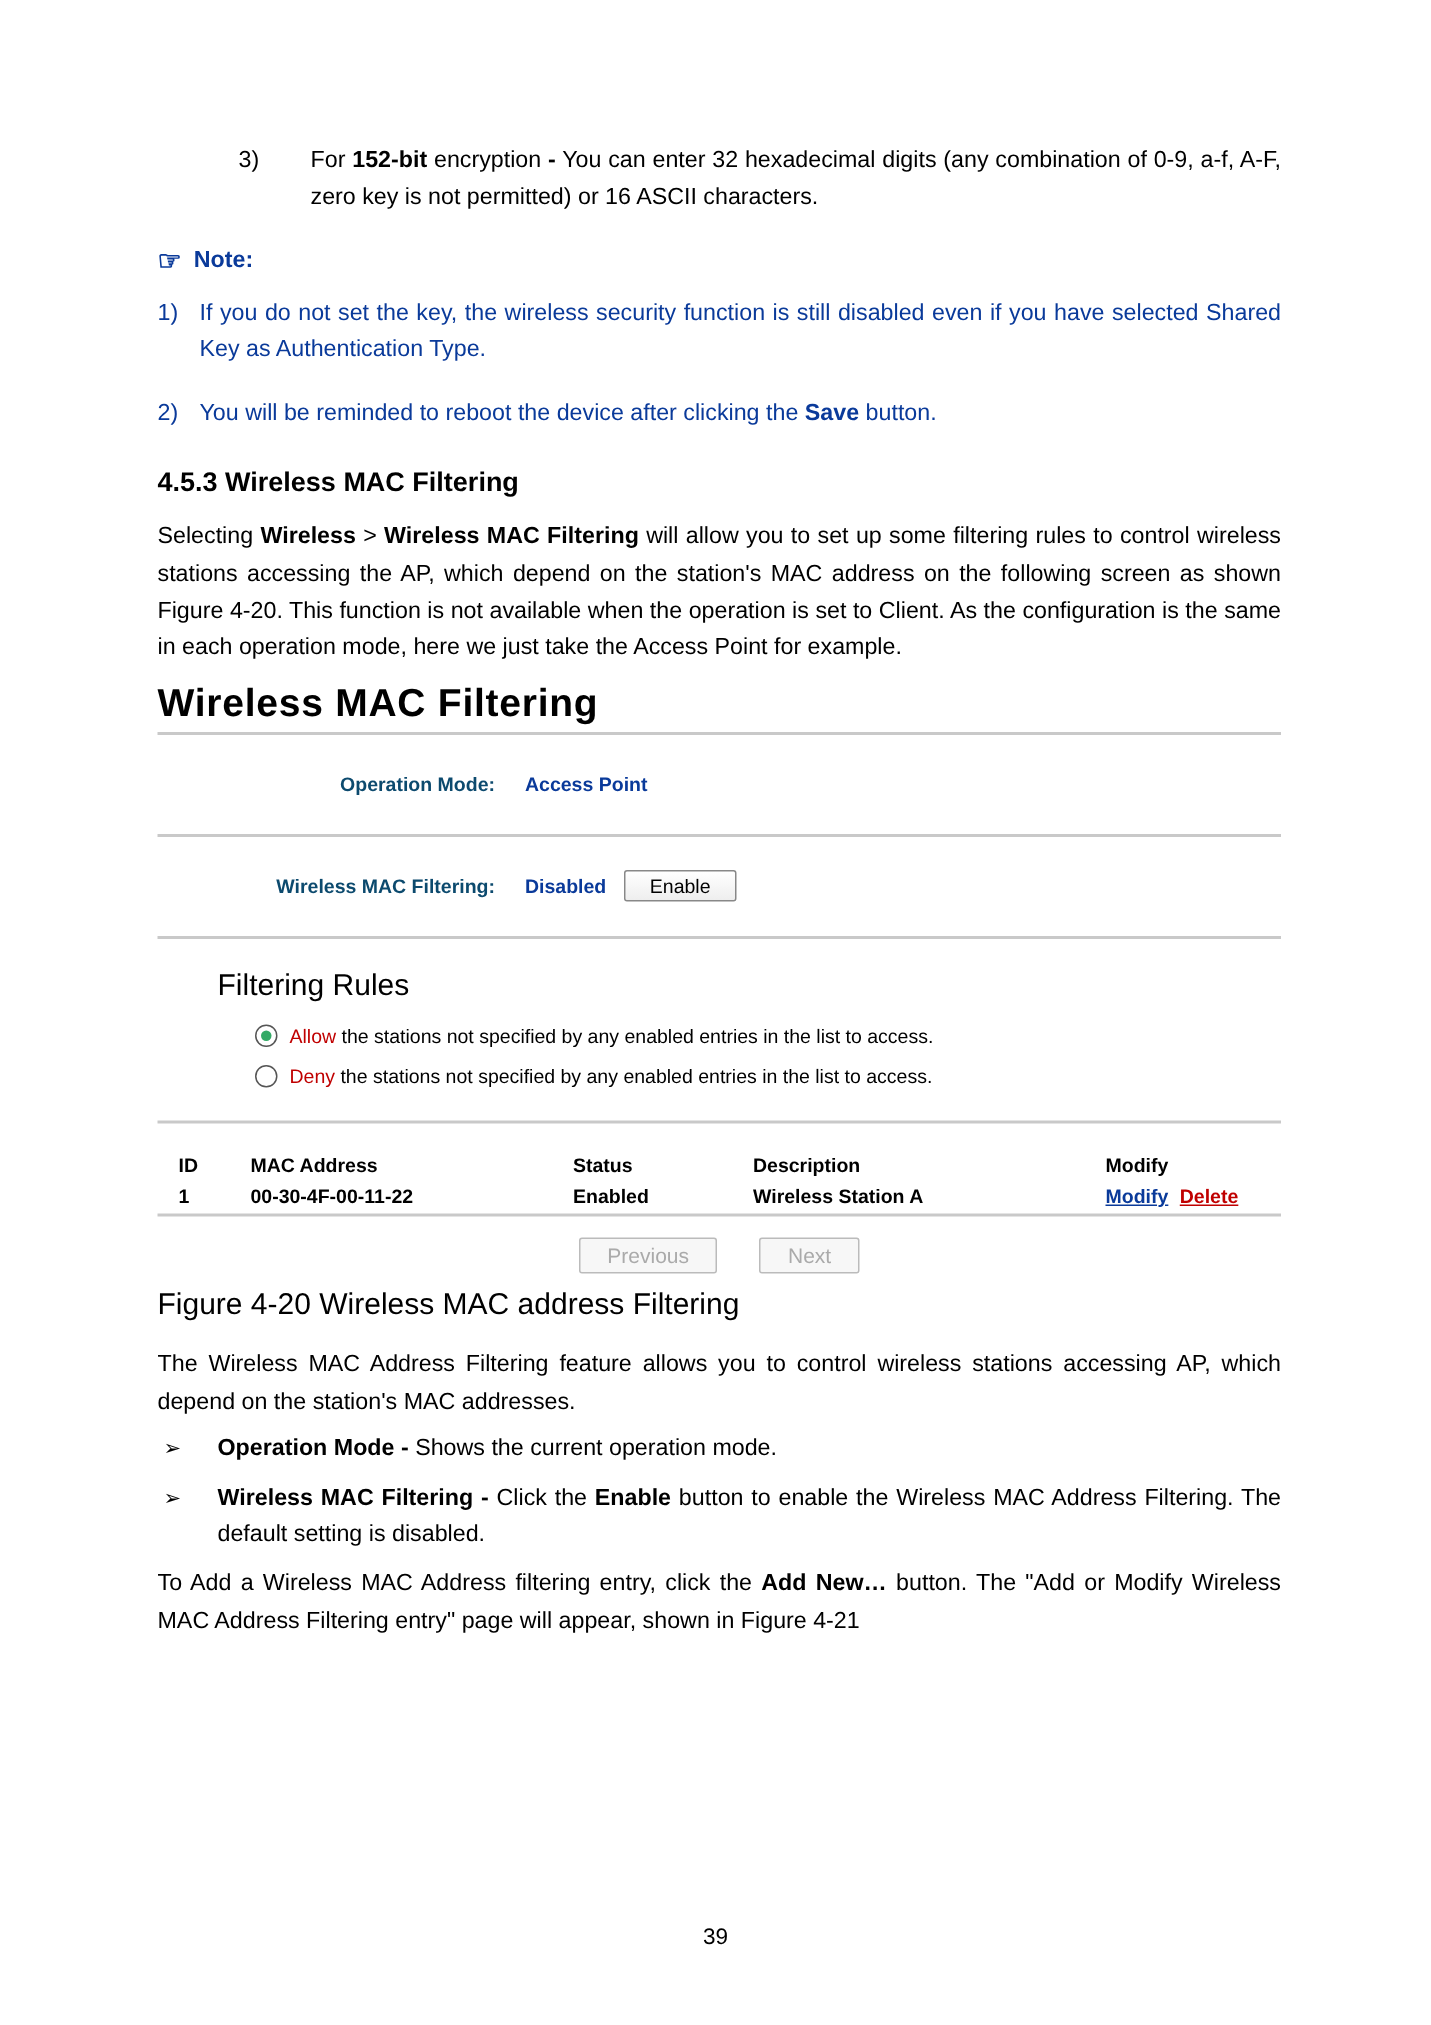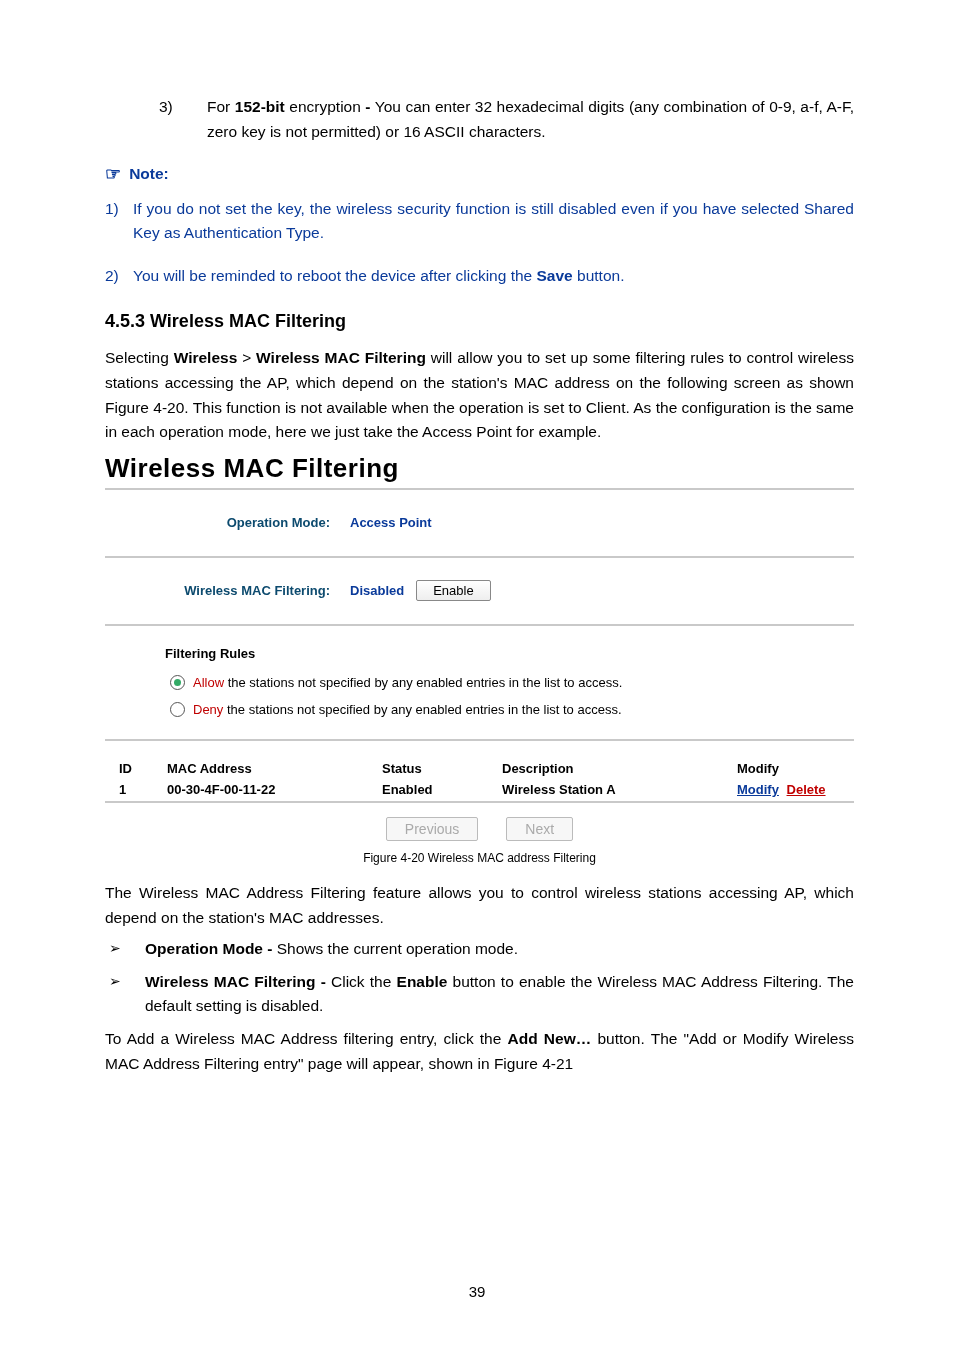--- a/index.html
+++ b/index.html
@@ -109,24 +109,24 @@
     font-family: inherit;
   }
   .btn.big { padding: 3px 18px; font-size:14px;}
   .btn.disabled {
     color: #aaa;
     border-color: #bbb;
     background: #f7f7f7;
     cursor: default;
   }
   .rules-head {
-    font-weight: bold;
-    font-size: 13px;
+    font-weight: normal;
+    font-size: 20px;
     margin-bottom: 14px;
-    margin-left: 50px;
+    margin-left: 30px;
   }
   .radio-row {
     display: flex;
     align-items: center;
     margin-left: 55px;
     margin-bottom: 12px;
     font-size: 13px;
   }
   .radio-row .r {
     width:13px;height:13px;border:1px solid #555;border-radius:50%;
@@ -153,22 +153,22 @@
 
   .btn-row {
     display:flex; gap:14px; margin:6px 0 0 4px;
   }
   .pager {
     padding:14px 0 2px 0;
     display:flex; justify-content:center; gap:28px;
   }
 
   .caption {
-    text-align:center;
-    font-size:12px;
+    text-align:left;
+    font-size:20px;
     margin-top:8px;
     margin-bottom:16px;
   }
 
   .bullet {
     display:flex;
     line-height:1.6;
     margin-bottom:8px;
     text-align: justify;
   }

